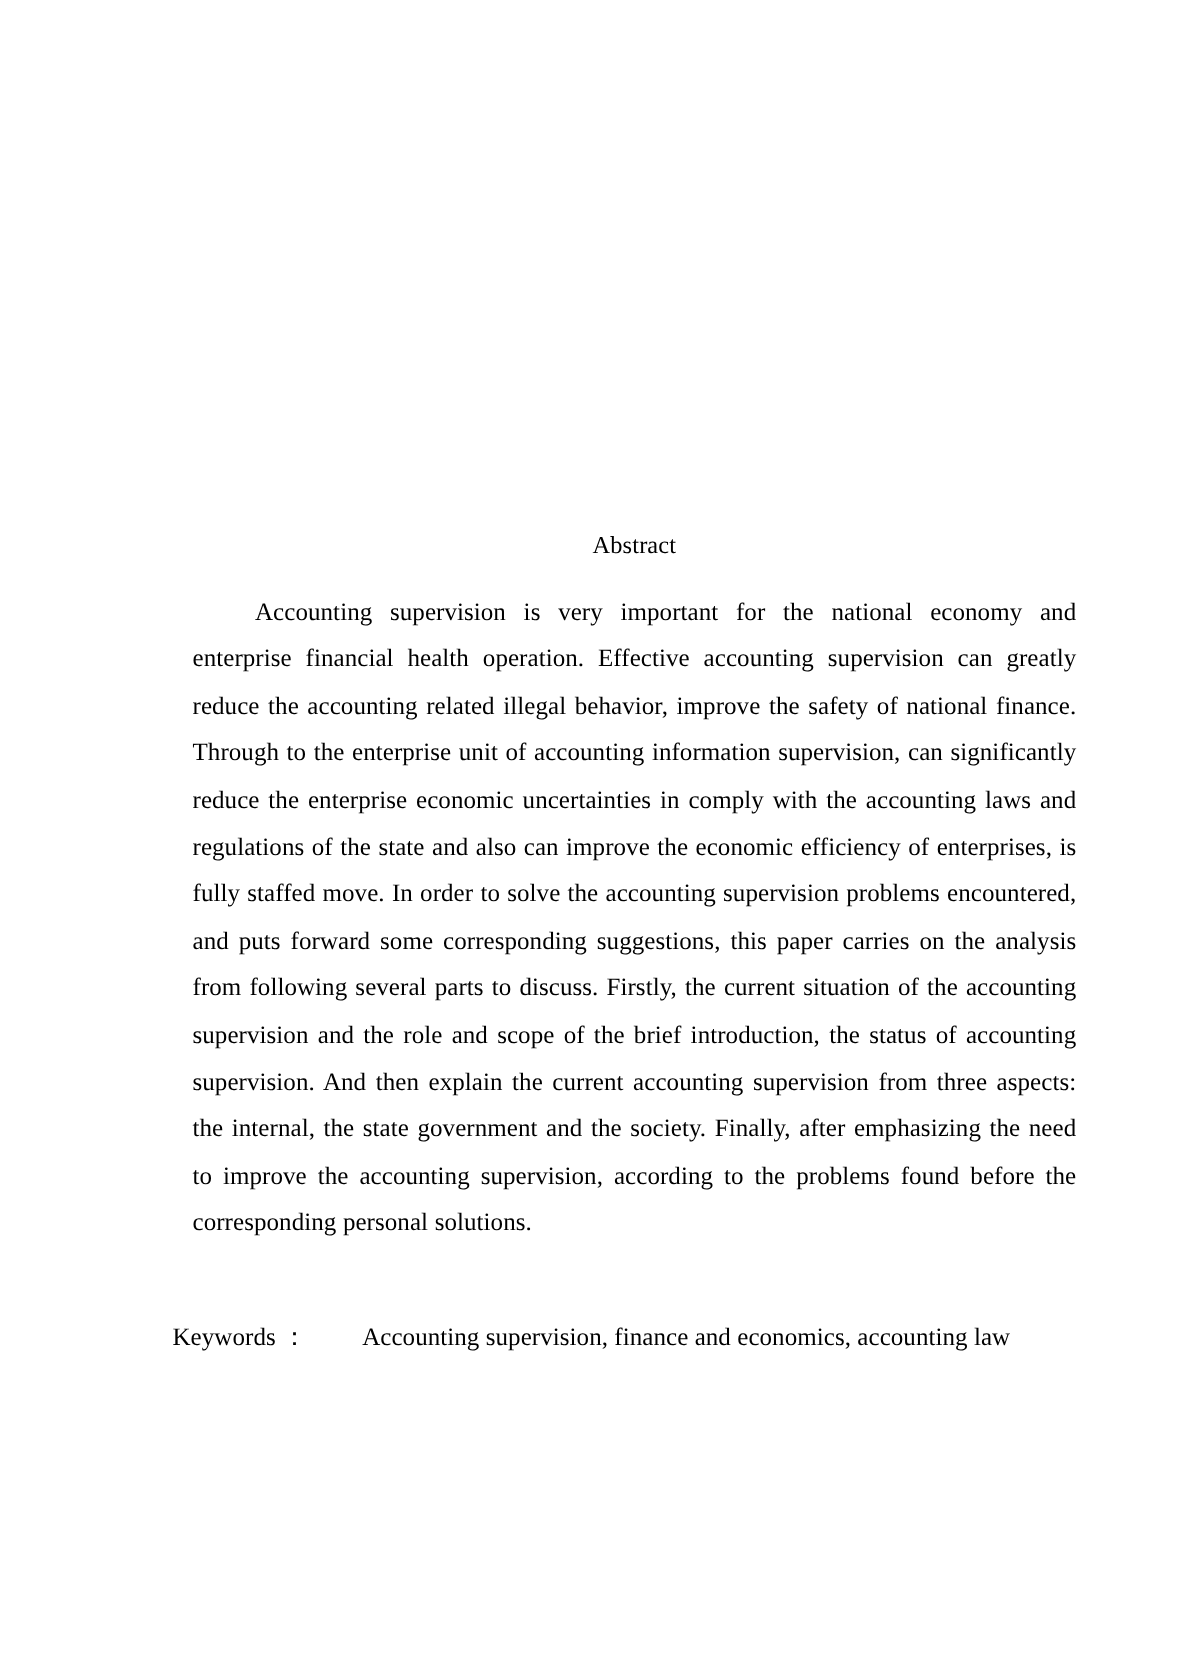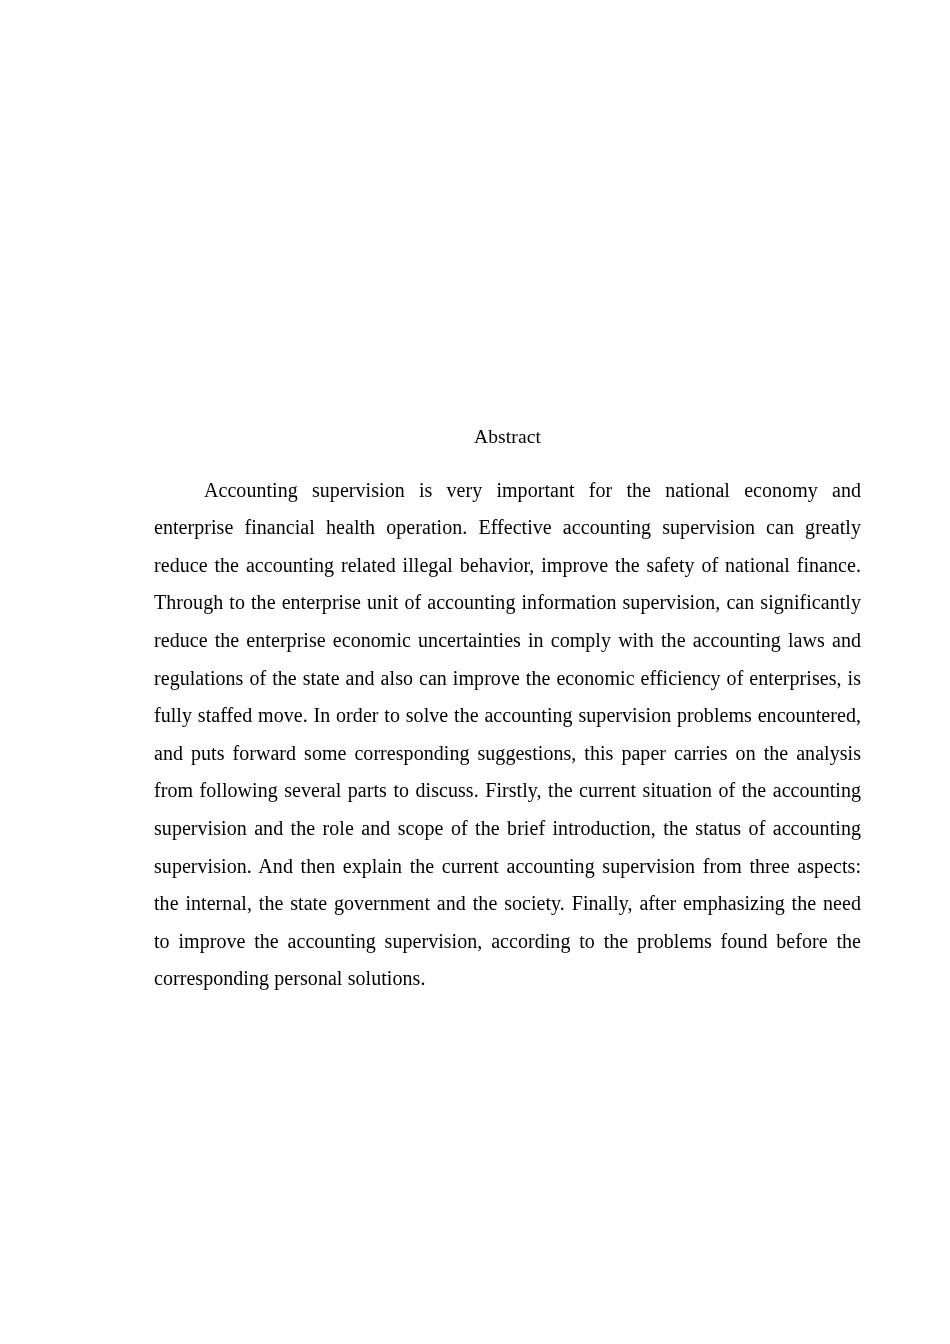--- a/index.html
+++ b/index.html
@@ -65,15 +65,16 @@
 
 <div class="page">
   <div class="content">
 
     <div class="doc-heading">Abstract</div>
 
     <p class="abstract-body">Accounting supervision is very important for the national economy and enterprise financial health operation. Effective accounting supervision can greatly reduce the accounting related illegal behavior, improve the safety of national finance. Through to the enterprise unit of accounting information supervision, can significantly reduce the enterprise economic uncertainties in comply with the accounting laws and regulations of the state and also can improve the economic efficiency of enterprises, is fully staffed move. In order to solve the accounting supervision problems encountered, and puts forward some corresponding suggestions, this paper carries on the analysis from following several parts to discuss. Firstly, the current situation of the accounting supervision and the role and scope of the brief introduction, the status of accounting supervision. And then explain the current accounting supervision from three aspects: the internal, the state government and the society. Finally, after emphasizing the need to improve the accounting supervision, according to the problems found before the corresponding personal solutions.</p>
 
     <div class="spacer-line"></div>
 
+    <p class="keywords-line"><span class="kw-label">Keywords</span> <span class="kw-sep">：</span><span class="kw-gap"></span><span class="kw-terms">Accounting supervision, finance and economics, accounting law</span></p>
 
   </div>
 </div>
 
 </body></html>

